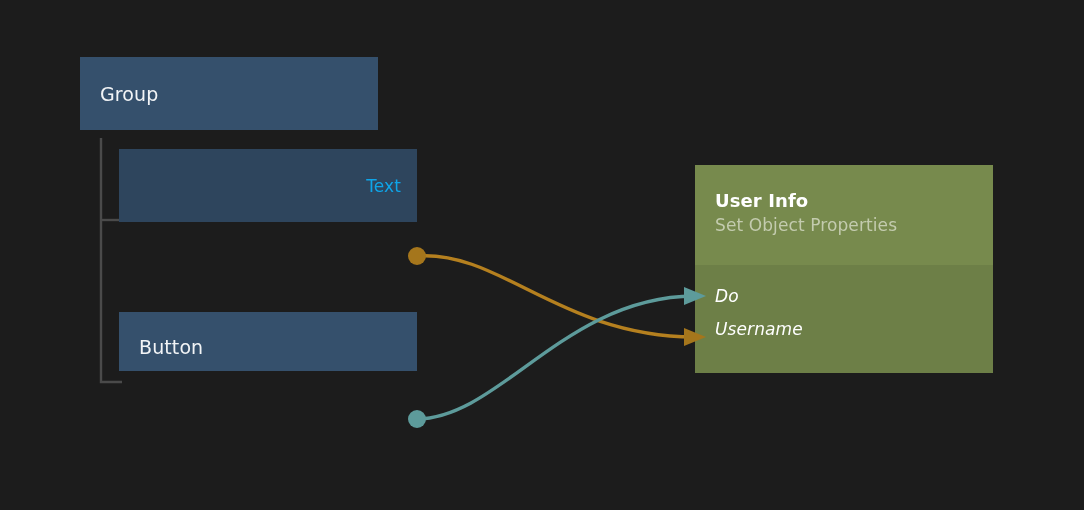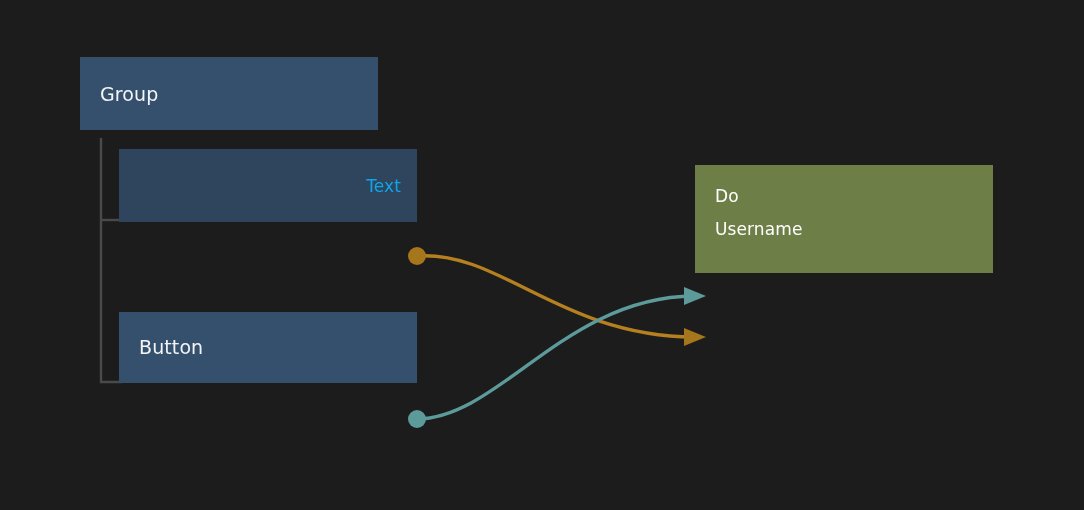--- a/index.html
+++ b/index.html
@@ -78,21 +78,21 @@
   #text-input-node .node-body { height: 73px; }
   #text-input-node .title {
     position: absolute;
     left: 20px;
     top: 35px;
     transform: translateY(-50%);
   }
 
   
   #button-node { left: 119px; top: 312px; width: 298px; height: 145px; }
-  #button-node .node-header { height: 71px; }
+  #button-node .node-header { height: 59px; }
   #button-node .node-body { height: 74px; }
   #button-node .title {
     position: absolute;
     left: 20px;
     top: 35px;
     transform: translateY(-50%);
   }
 
   
   #user-info-node { left: 695px; top: 165px; width: 298px; height: 208px; }
@@ -119,20 +119,21 @@
     white-space: nowrap;
   }
   
   .in-port-label {
     position: absolute;
     left: 20px;
     color: #ffffff;
     font-size: 17px;
     letter-spacing: 0.1px;
     white-space: nowrap;
+    font-style: italic;
   }
 
   
   #wires {
     position: absolute;
     left: 0; top: 0;
     width: 1084px;
     height: 510px;
     pointer-events: none;
   }
@@ -166,20 +167,24 @@
     </div>
   </div>
 
   <div class="node blue" id="button-node">
     <div class="node-header">
       <span class="title">Button</span>
     </div>
   </div>
 
   <div class="node green" id="user-info-node">
+    <div class="node-header">
+      <span class="title">User Info</span>
+      <span class="subtitle">Set Object Properties</span>
+    </div>
     <div class="node-body">
       <span class="in-port-label" style="top:31px; transform:translateY(-50%);">Do</span>
       <span class="in-port-label" style="top:64px; transform:translateY(-50%);">Username</span>
     </div>
   </div>
 
   <svg id="wires" width="1084" height="510" viewBox="0 0 1084 510" xmlns="http://www.w3.org/2000/svg">
 
     <path d="M417,256 C500,250 560,336 694,337" fill="none" stroke="#b5801f" stroke-width="3.4" stroke-linecap="round"></path>
 

